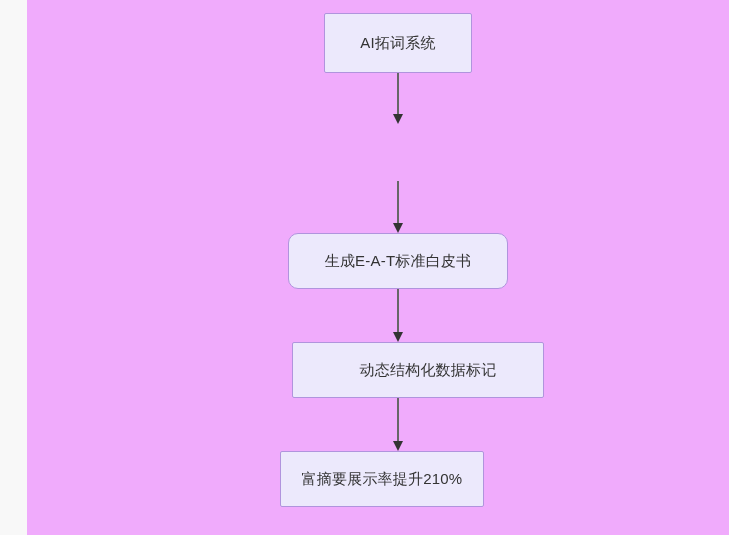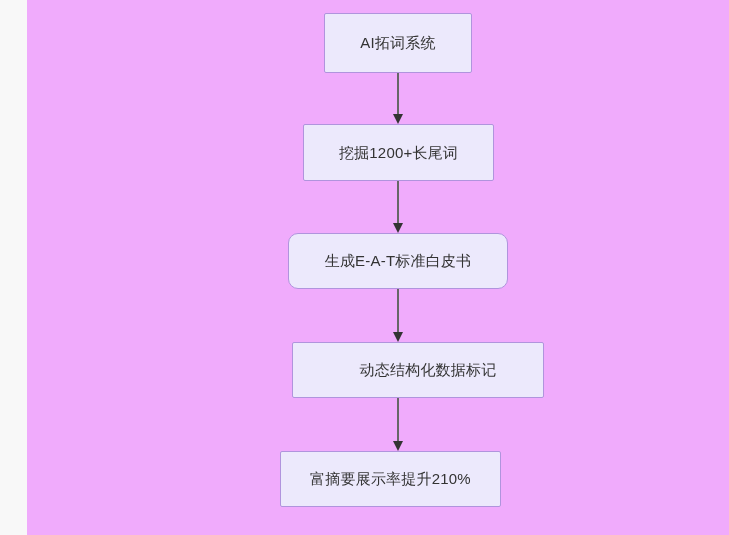--- a/index.html
+++ b/index.html
@@ -44,21 +44,21 @@
     pointer-events: none;
   }
   .flow-edge svg {
     display: block;
     overflow: visible;
   }
   .node-1 { left: 297px; top: 13px;  width: 148px; height: 60px; }
   .node-2 { left: 276px; top: 124px; width: 191px; height: 57px; }
   .node-3 { left: 261px; top: 233px; width: 220px; height: 56px; border-radius: 10px; }
   .node-4 { left: 265px; top: 342px; width: 252px; height: 56px; padding-left: 20px; }
-  .node-5 { left: 253px; top: 451px; width: 221px; height: 56px; }
+  .node-5 { left: 253px; top: 451px; width: 204px; height: 56px; }
 
   .edge-1 { left: 360px; top: 73px;  height: 51px; }
   .edge-2 { left: 360px; top: 181px; height: 52px; }
   .edge-3 { left: 360px; top: 289px; height: 53px; }
   .edge-4 { left: 360px; top: 398px; height: 53px; }
 </style>
 </head>
 <body>
 
 <div id="flowchart-canvas">
@@ -67,23 +67,20 @@
     <span class="flow-node-label">AI拓词系统</span>
   </div>
 
   <div class="flow-edge edge-1">
     <svg width="22" height="51" viewBox="0 0 22 51">
       <line x1="11" y1="0" x2="11" y2="43" stroke="#666666" stroke-width="2"></line>
       <polygon points="11,51 6,41 16,41" fill="#333333"></polygon>
     </svg>
   </div>
 
-  <div class="flow-node node-2">
-    <span class="flow-node-label">挖掘1200+长尾词</span>
-  </div>
 
   <div class="flow-edge edge-2">
     <svg width="22" height="52" viewBox="0 0 22 52">
       <line x1="11" y1="0" x2="11" y2="44" stroke="#666666" stroke-width="2"></line>
       <polygon points="11,52 6,42 16,42" fill="#333333"></polygon>
     </svg>
   </div>
 
   <div class="flow-node node-3">
     <span class="flow-node-label">生成E-A-T标准白皮书</span>

